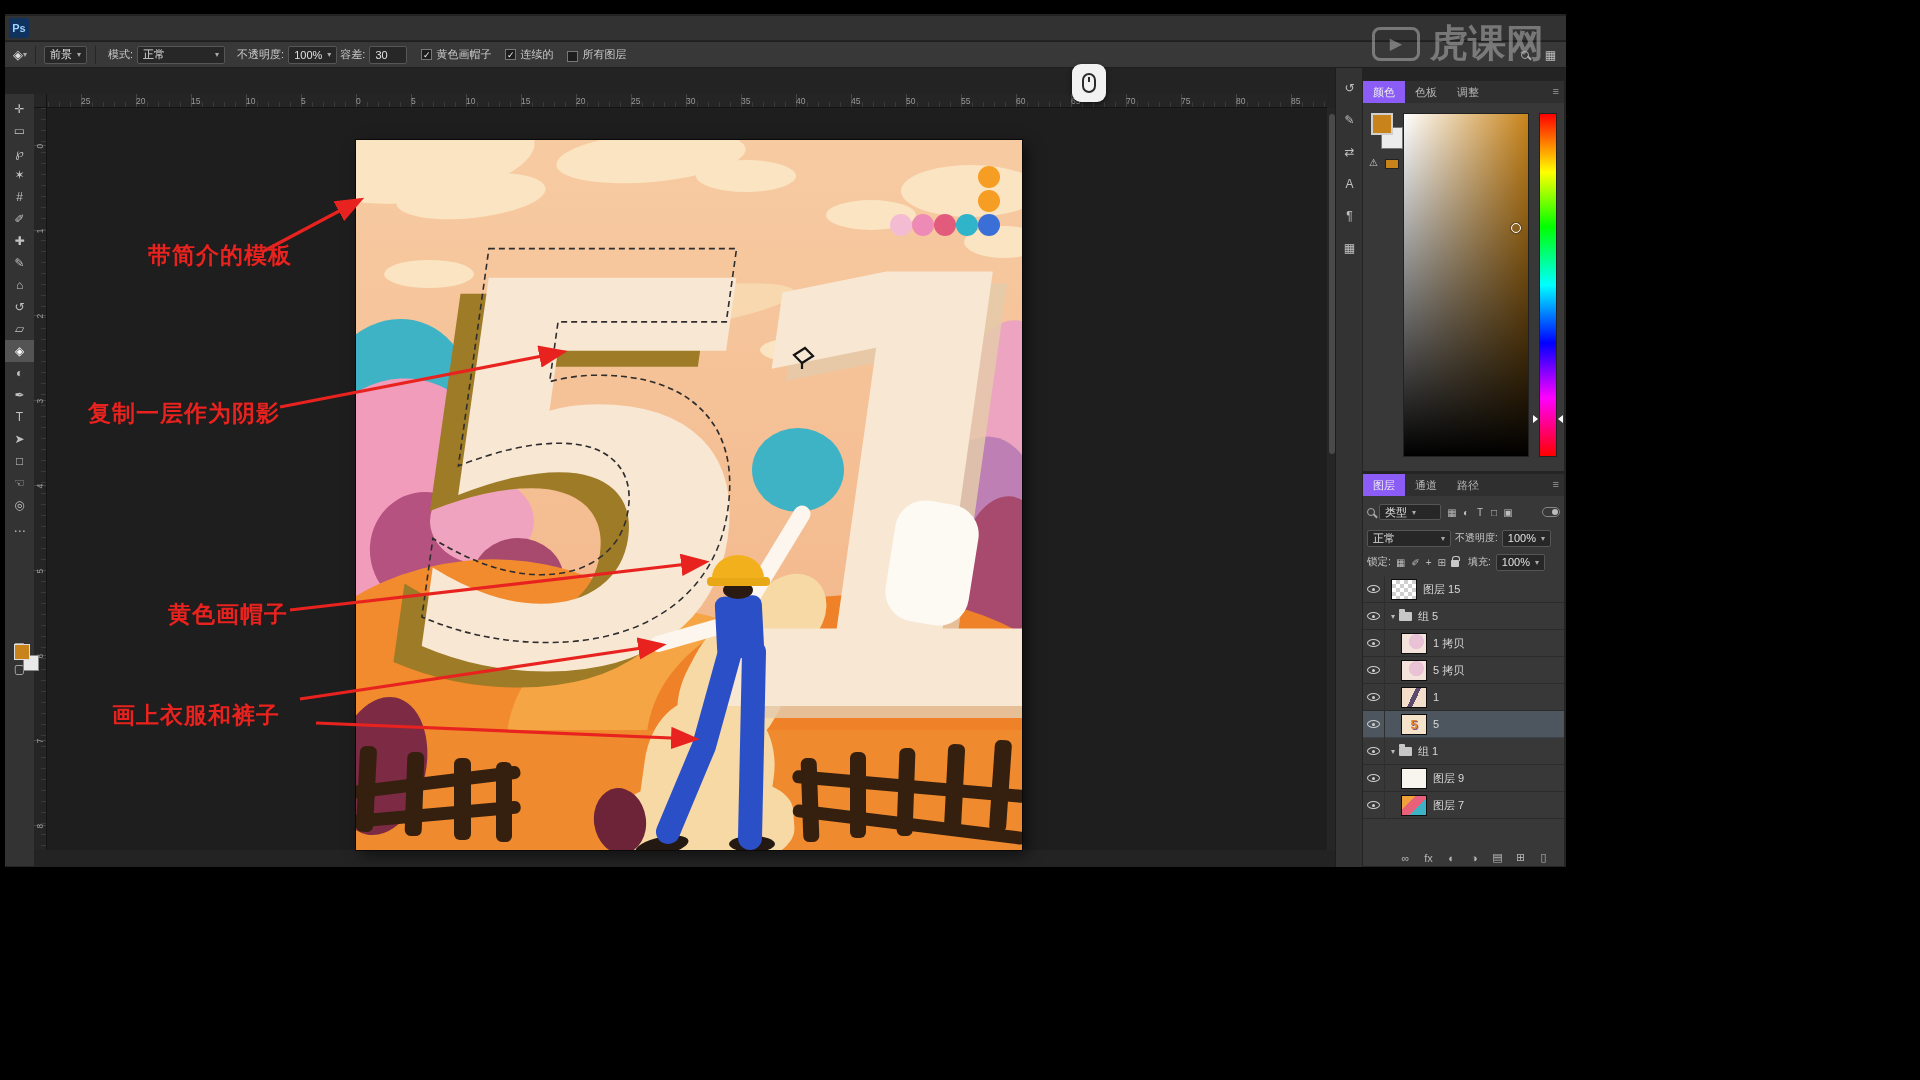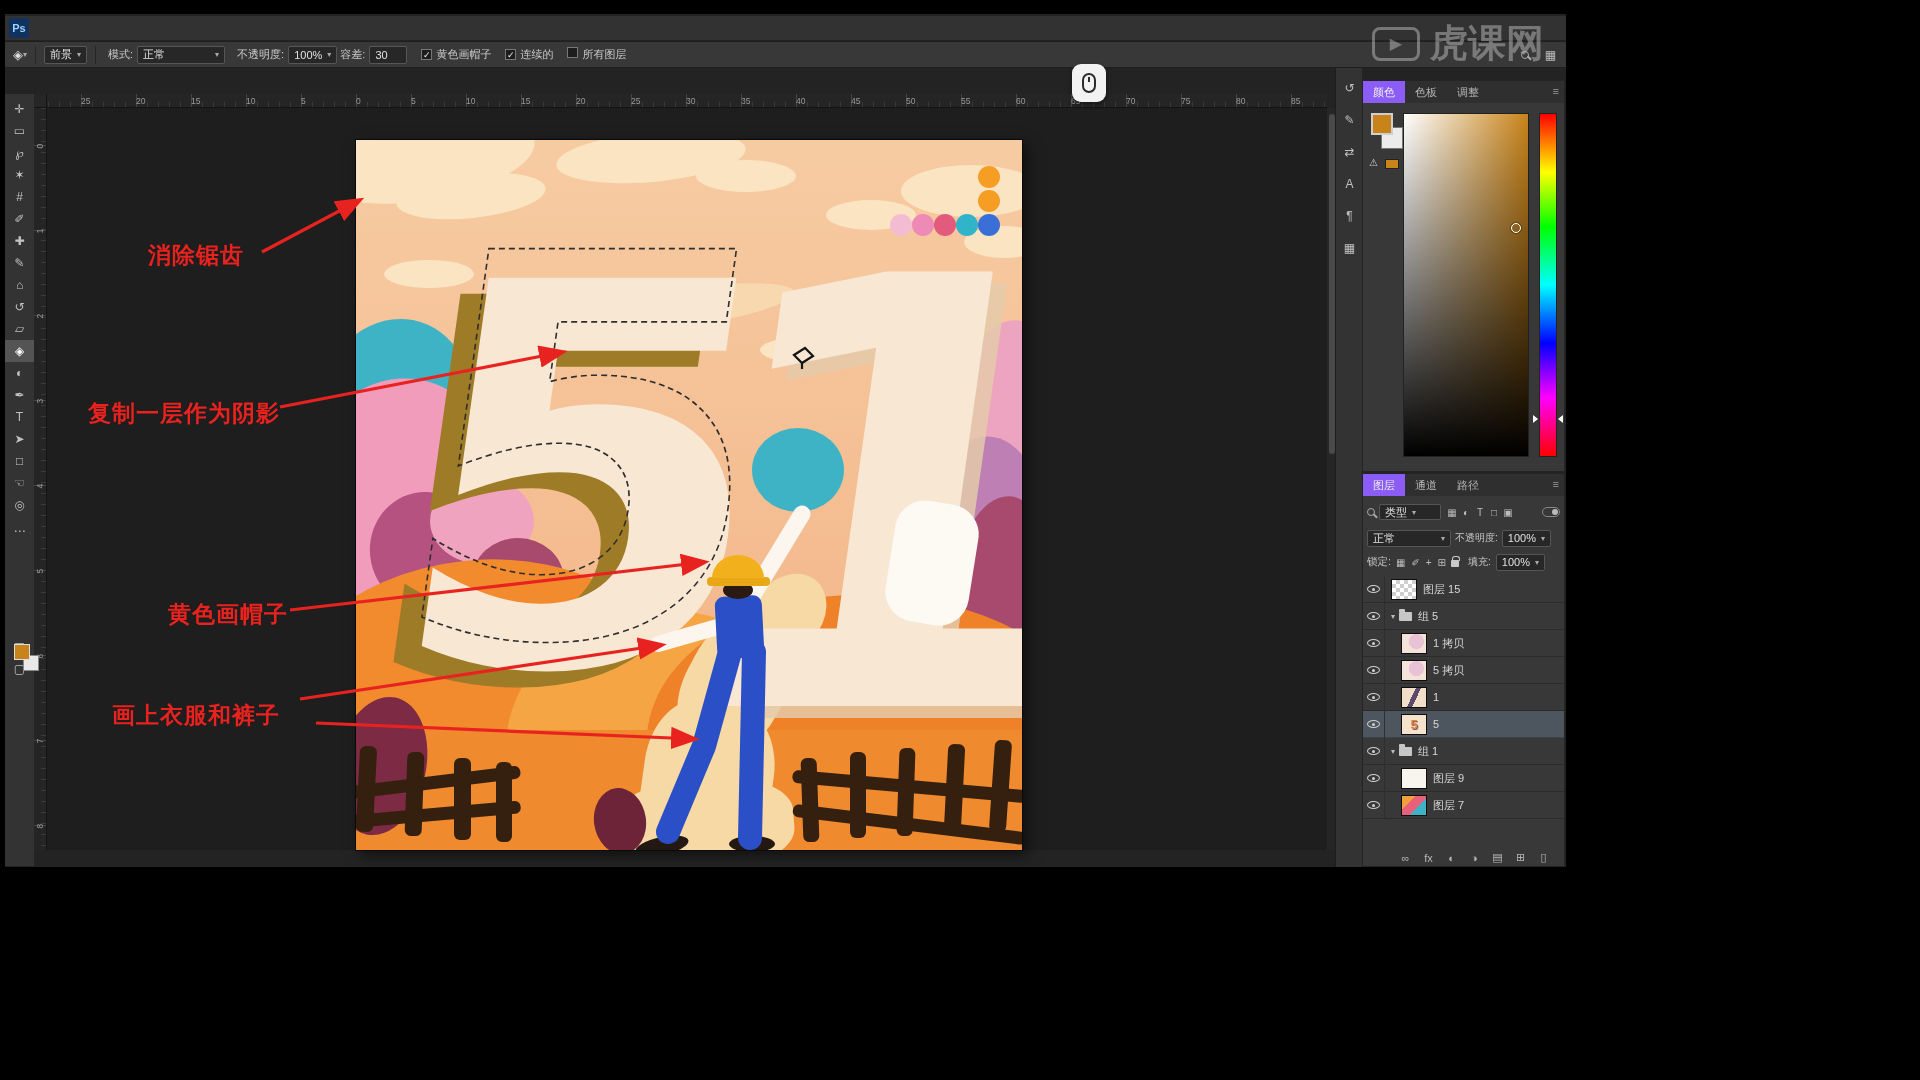--- a/index.html
+++ b/index.html
@@ -137,21 +137,21 @@
         <span>30</span>
       </span>
     <span style="margin-left:14px;display:flex;align-items:center">
         <span class="chk">✓</span>
         <span>黄色画帽子</span>
       </span>
     <span style="margin-left:14px;display:flex;align-items:center">
         <span class="chk">✓</span>
         <span>连续的</span>
       </span>
-    <span style="margin-left:14px;display:flex;align-items:flex-start">
+    <span style="margin-left:14px;display:flex;align-items:flex-end">
         <span class="chk"></span>
         <span>所有图层</span>
       </span>
     <span style="margin-left:auto;margin-right:10px;display:flex;align-items:center;gap:16px">
       <span class="searchic"></span>
       <span style="font-size:12px;color:#bbb">▦</span>
     </span>
   </div>
 
 
@@ -489,21 +489,21 @@
       <marker id="ah" markerWidth="9" markerHeight="7" refX="7.5" refY="3.5" orient="auto">
           <path d="M0 0 L9 3.5 L0 7 Z" fill="#e8231f"></path>
         </marker>
     </defs>
     <line x1="262" y1="252" x2="360" y2="200" stroke="#e8231f" stroke-width="3.2" marker-end="url(#ah)"></line>
     <line x1="280" y1="407" x2="563" y2="352" stroke="#e8231f" stroke-width="3.2" marker-end="url(#ah)"></line>
     <line x1="290" y1="610" x2="705" y2="562" stroke="#e8231f" stroke-width="3.2" marker-end="url(#ah)"></line>
     <line x1="300" y1="699" x2="662" y2="645" stroke="#e8231f" stroke-width="3.2" marker-end="url(#ah)"></line>
     <line x1="316" y1="723" x2="695" y2="739" stroke="#e8231f" stroke-width="3.2" marker-end="url(#ah)"></line>
   </svg>
-  <div class="ann" style="left:148px;top:240px">消除锯齿</div>
+  <div class="ann" style="left:148px;top:240px">带简介的模板</div>
   <div class="ann" style="left:88px;top:398px">复制一层作为阴影</div>
   <div class="ann" style="left:168px;top:599px">黄色画帽子</div>
   <div class="ann" style="left:112px;top:700px">画上衣服和裤子</div>
 
   <svg class="abs" style="left:790px;top:344px" width="30" height="28">
     <path d="M4 11 L15 4 L23 12 L12 19 Z" fill="none" stroke="#141414" stroke-width="2.2"></path>
     <path d="M12 19 L12 25" stroke="#141414" stroke-width="2.2"></path>
   </svg>
 
   <div class="abs mousebadge">

